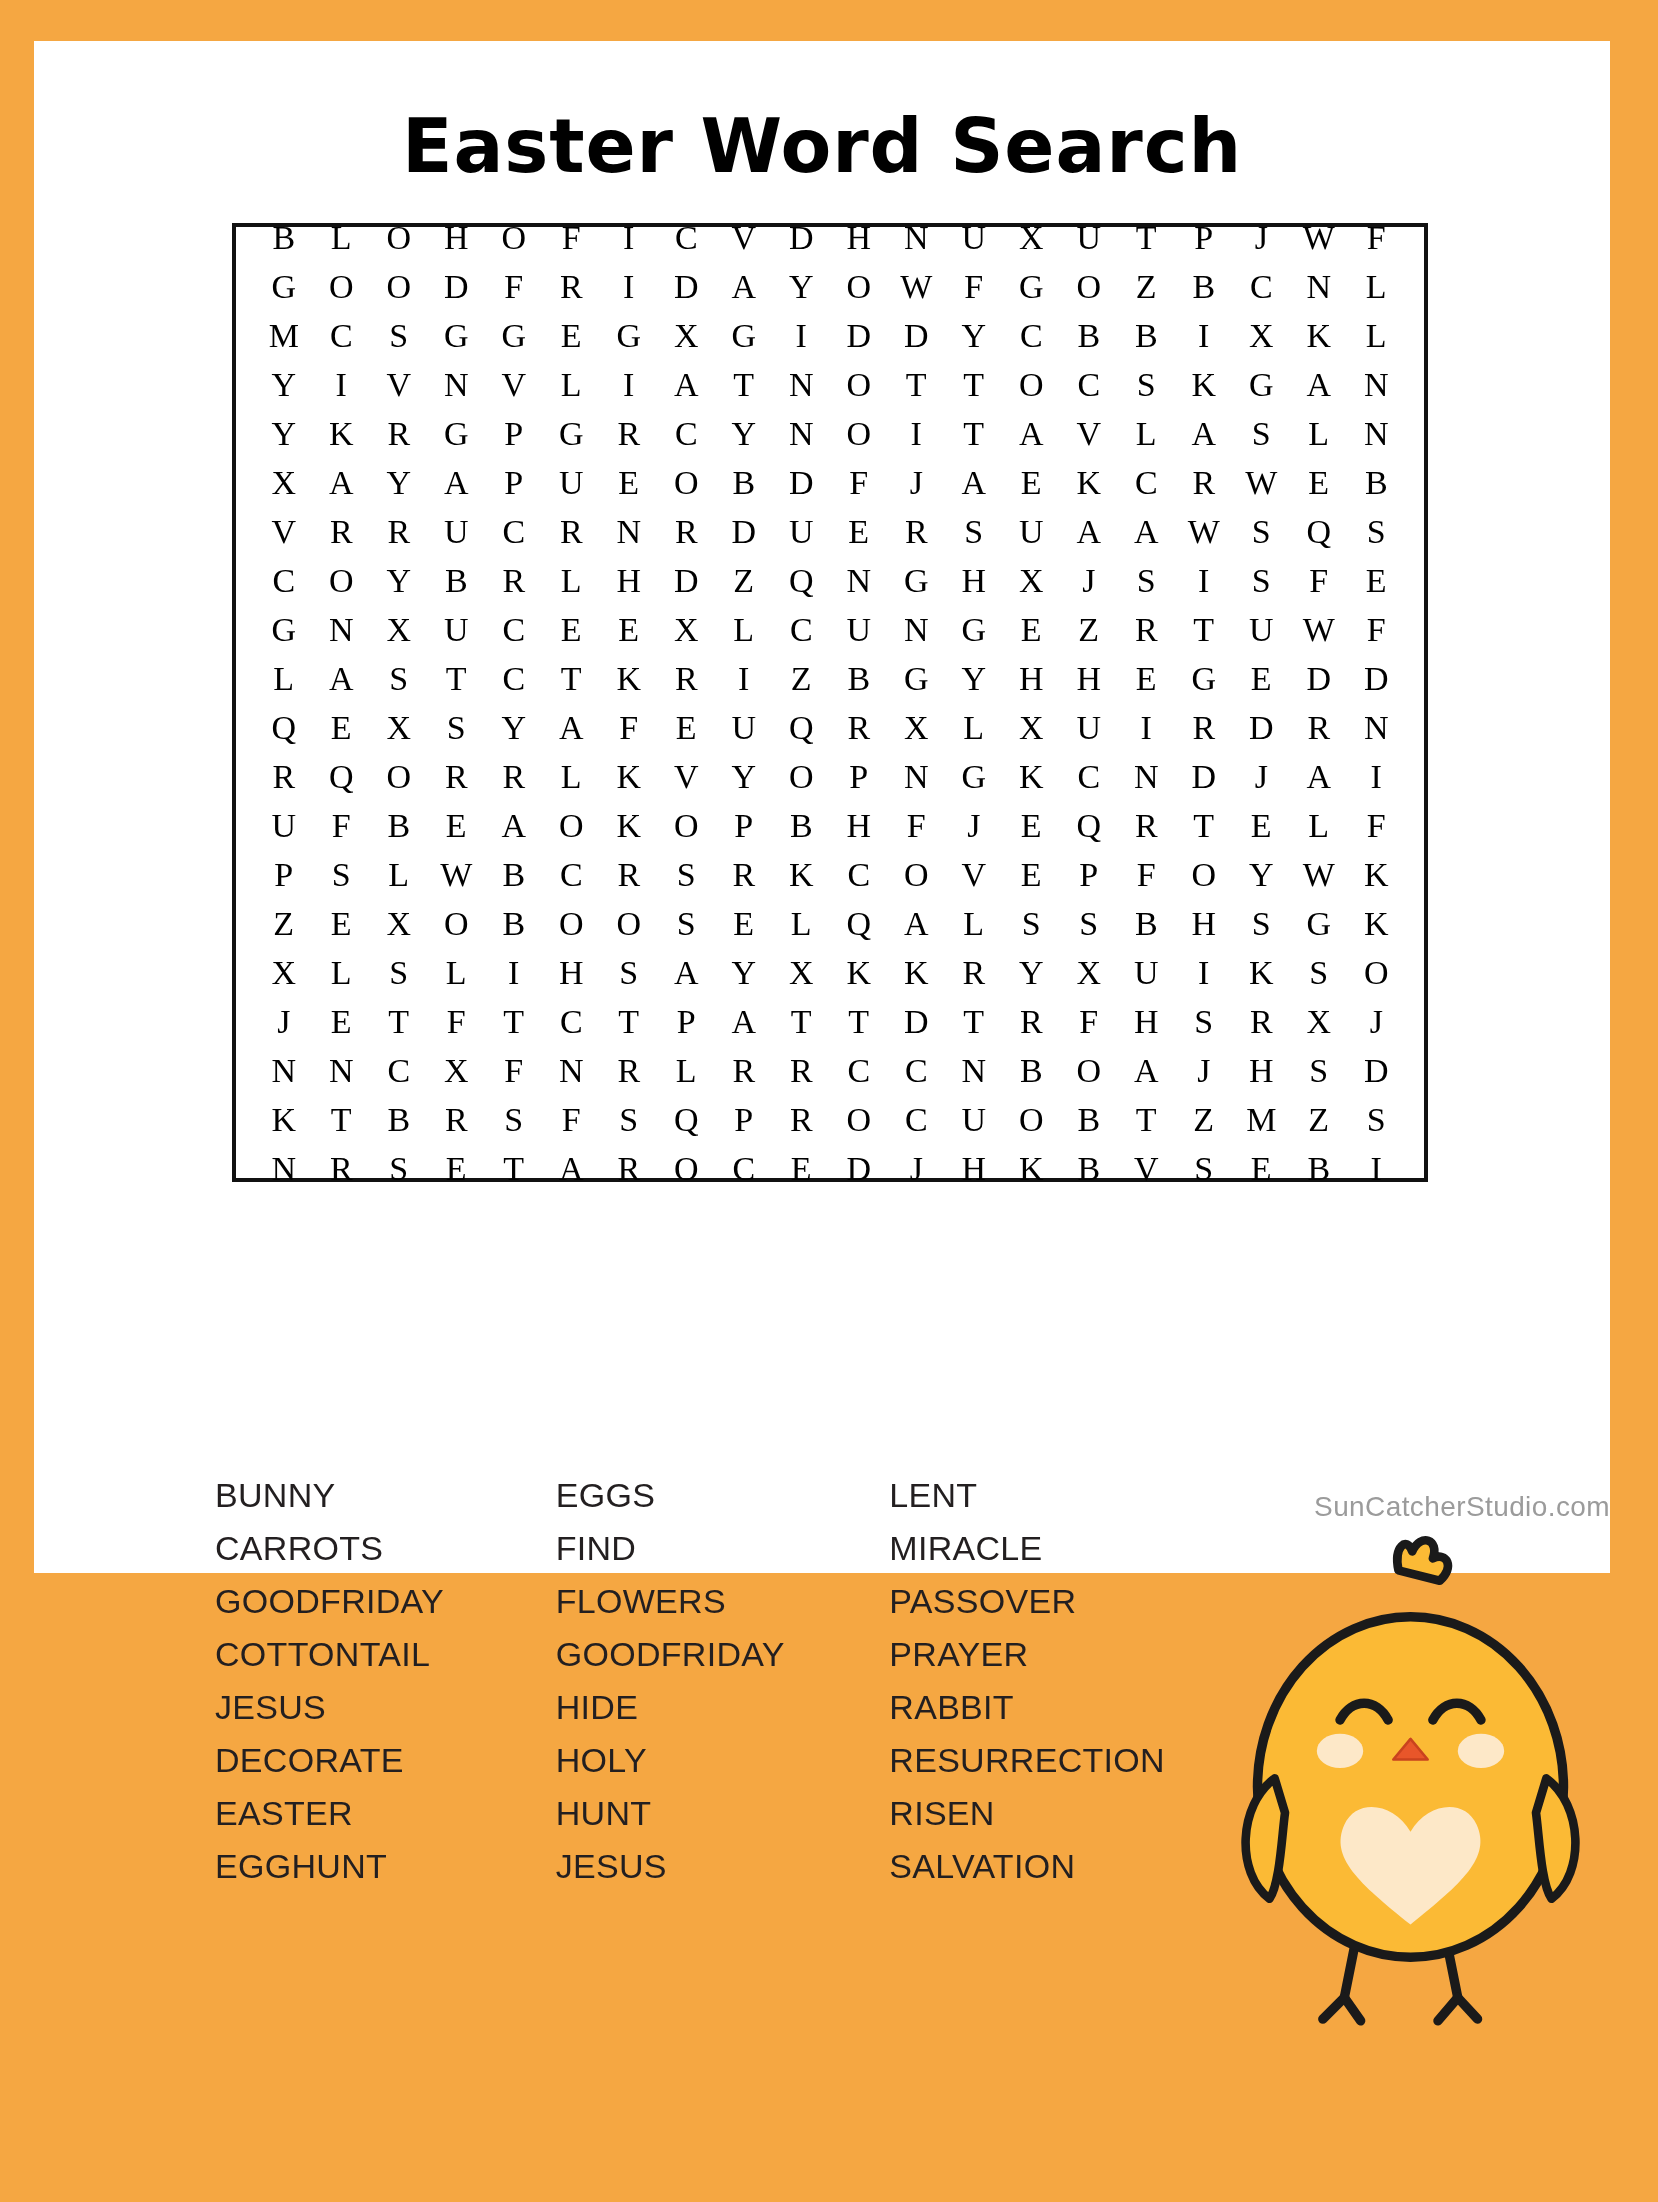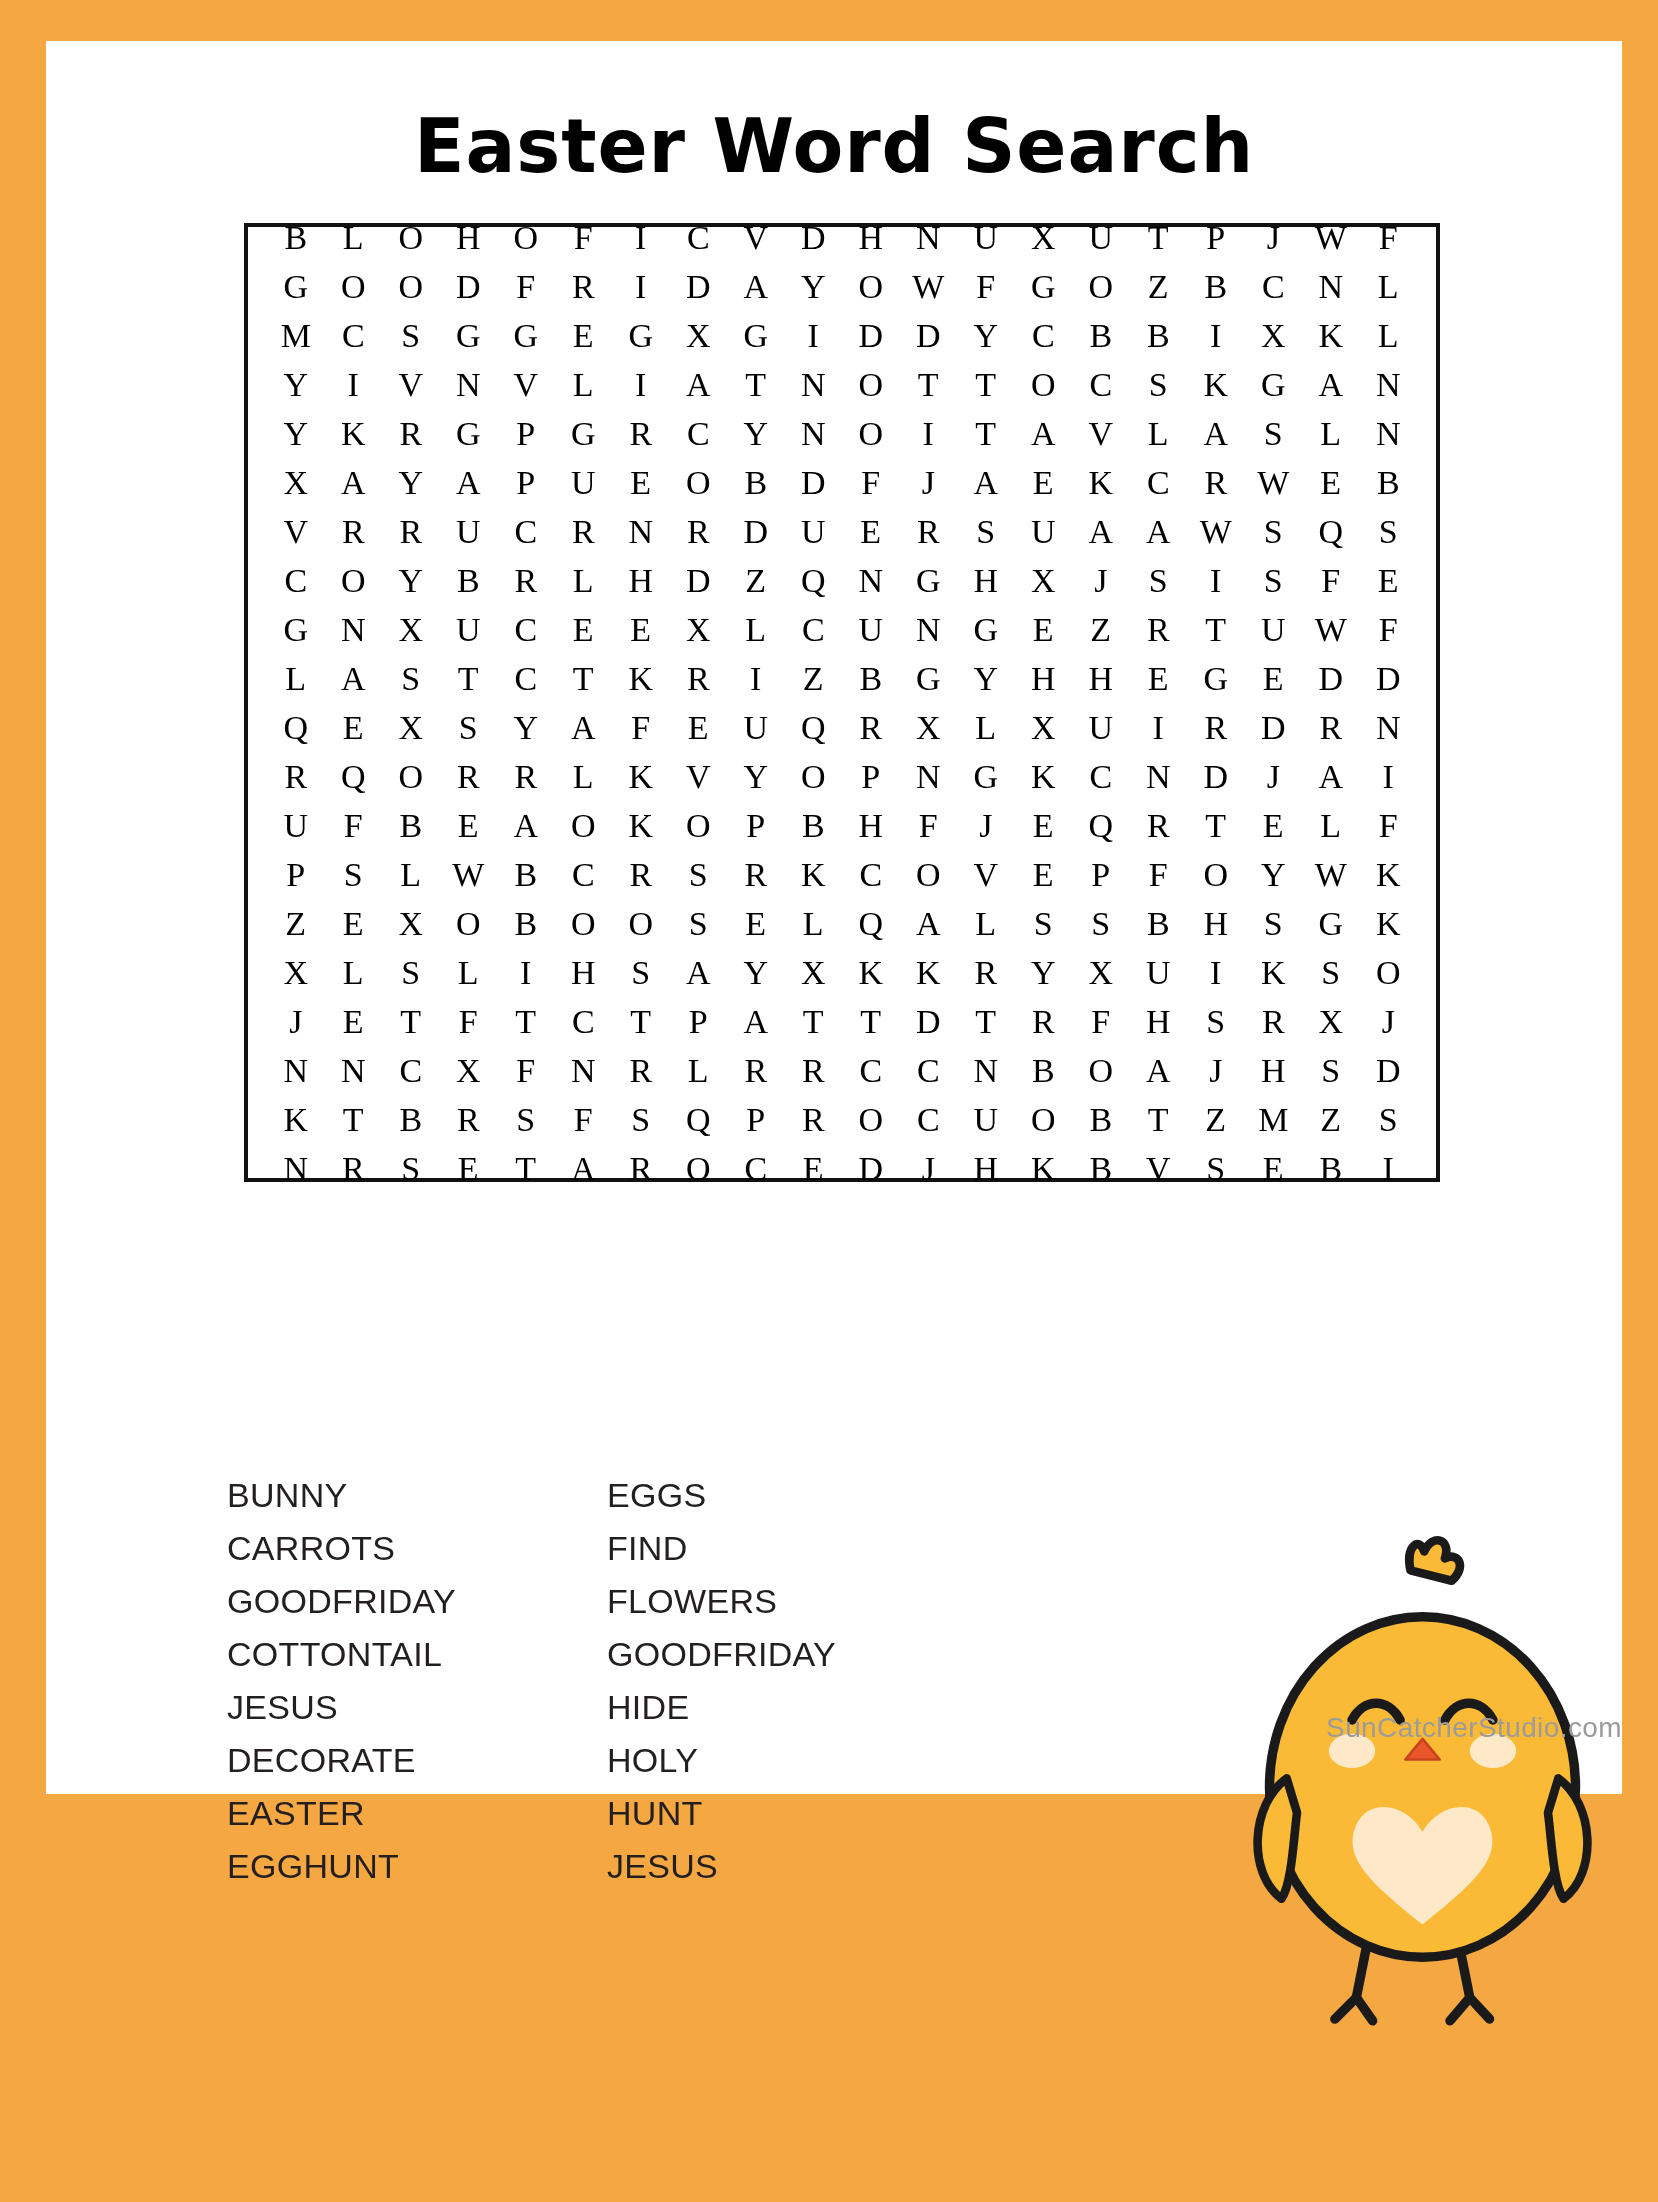--- a/index.html
+++ b/index.html
@@ -6,24 +6,24 @@
   html, body { margin: 0; padding: 0; }
   body {
     width: 1659px;
     height: 2203px;
     background: #F5A742;
     font-family: "Liberation Sans", sans-serif;
     overflow: hidden;
   }
   .page {
     position: absolute;
-    left: 46px;
+    left: 34px;
     top: 41px;
     width: 1576px;
-    height: 1753px;
+    height: 1532px;
     background: #ffffff;
   }
   .title {
     text-align: center;
     font-family: "DejaVu Sans", sans-serif;
     font-weight: bold;
     font-size: 74px;
     letter-spacing: 0.9px;
     color: #000000;
     margin: 67px 0 0 0;
@@ -517,20 +517,30 @@
       <div class="wordcol">
         <div class="word">EGGS</div>
         <div class="word">FIND</div>
         <div class="word">FLOWERS</div>
         <div class="word">GOODFRIDAY</div>
         <div class="word">HIDE</div>
         <div class="word">HOLY</div>
         <div class="word">HUNT</div>
         <div class="word">JESUS</div>
       </div>
+      <div class="wordcol">
+        <div class="word">LENT</div>
+        <div class="word">MIRACLE</div>
+        <div class="word">PASSOVER</div>
+        <div class="word">PRAYER</div>
+        <div class="word">RABBIT</div>
+        <div class="word">RESURRECTION</div>
+        <div class="word">RISEN</div>
+        <div class="word">SALVATION</div>
+      </div>
     </div>
 
   <div class="chick">
     <svg viewBox="0 0 420 600" width="361" height="516" xmlns="http://www.w3.org/2000/svg">
 
       <g stroke="#1A1A1A" stroke-width="11" fill="none" stroke-linecap="round" stroke-linejoin="round">
         <path d="M148 470 L133 545"></path>
         <path d="M133 545 L108 570"></path>
         <path d="M133 545 L152 572"></path>
         <path d="M250 470 L265 545"></path>

